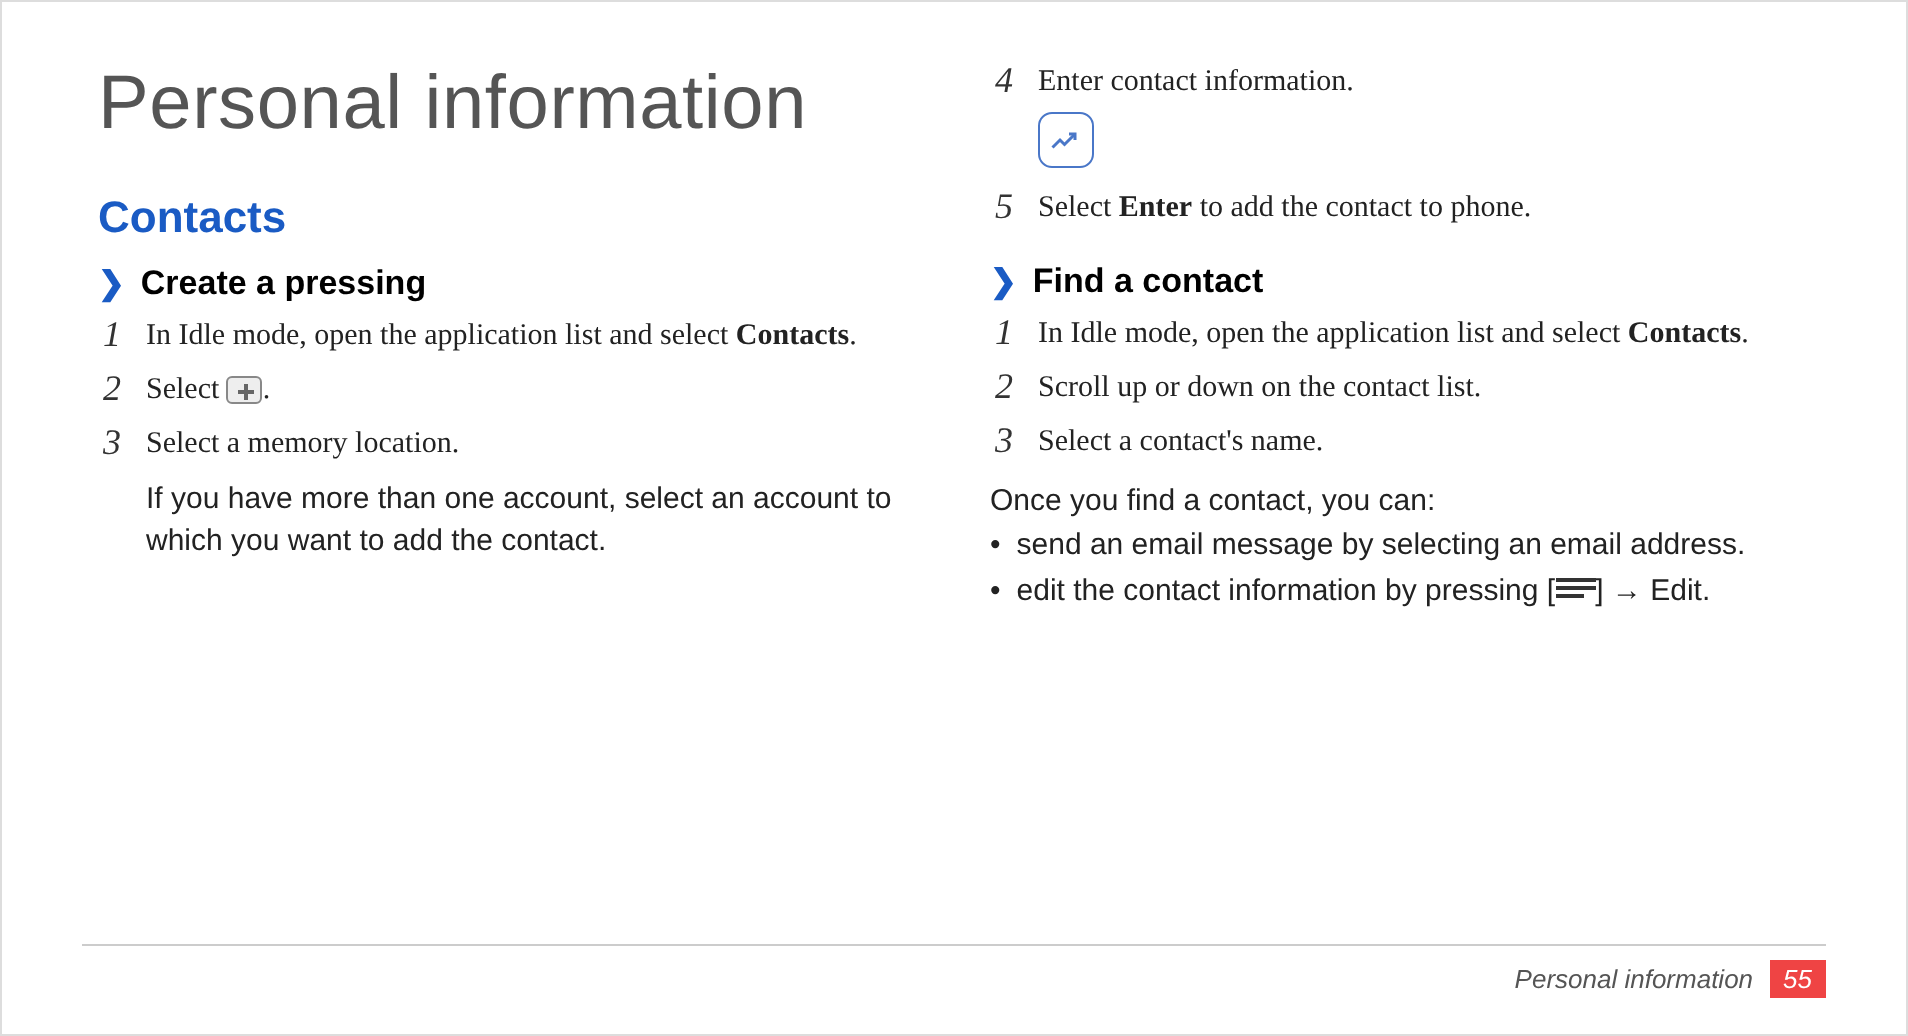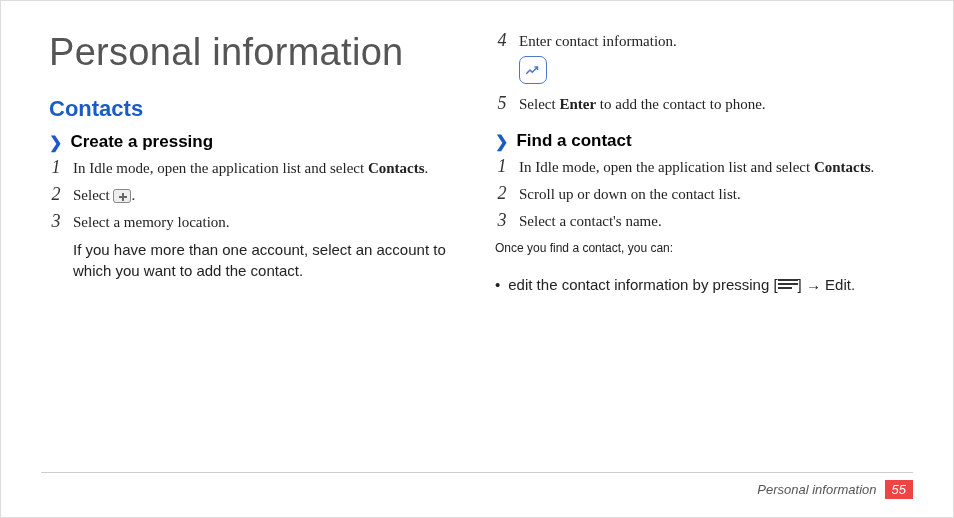--- a/index.html
+++ b/index.html
@@ -149,21 +149,21 @@
     display:inline-block;
     width:20px; height:12px;
     vertical-align:middle;
     position:relative; top:-1px;
   }
   .inline-icon-menu span {
     display:block; height:2px; background:#333; margin-bottom:2px;
   }
   .inline-icon-menu span:nth-child(3){ width:70%; }
   .afterlist {
-    font-size:12px; line-height:1.4; margin-top:8px; margin-bottom:16px;
+    font-size:15px; line-height:1.4; margin-top:8px; margin-bottom:0;
   }
   ul.bullets {
     list-style:none; padding-left:0;
   }
   ul.bullets li {
     display:flex; gap:8px; font-size:15px; line-height:1.55;
   }
   ul.bullets li::before {
     content:"•"; color:#222;
   }
@@ -262,20 +262,23 @@
       </li>
       <li>
         <span class="stepnum">3</span>
         <span class="steptext">Select a contact's name.</span>
       </li>
     </ol>
 
     <p class="afterlist">Once you find a contact, you can:</p>
     <ul class="bullets">
       <li>
+          <span>send an email message by selecting an email address.</span>
+        </li>
+      <li>
         <span>
           <span>edit the contact information by pressing [</span><span class="inline-icon-menu"><span></span><span></span><span></span></span><span>] → </span><span class="bold">Edit</span><span>.</span>
         </span>
       </li>
     </ul>
   </div>
 </div>
 
 <div class="hr"></div>
 <div class="footer">

